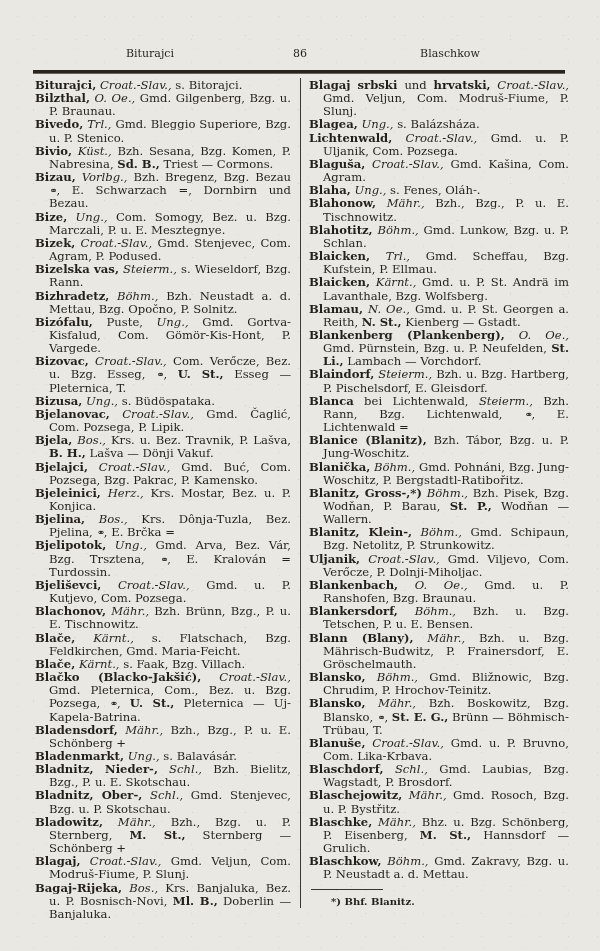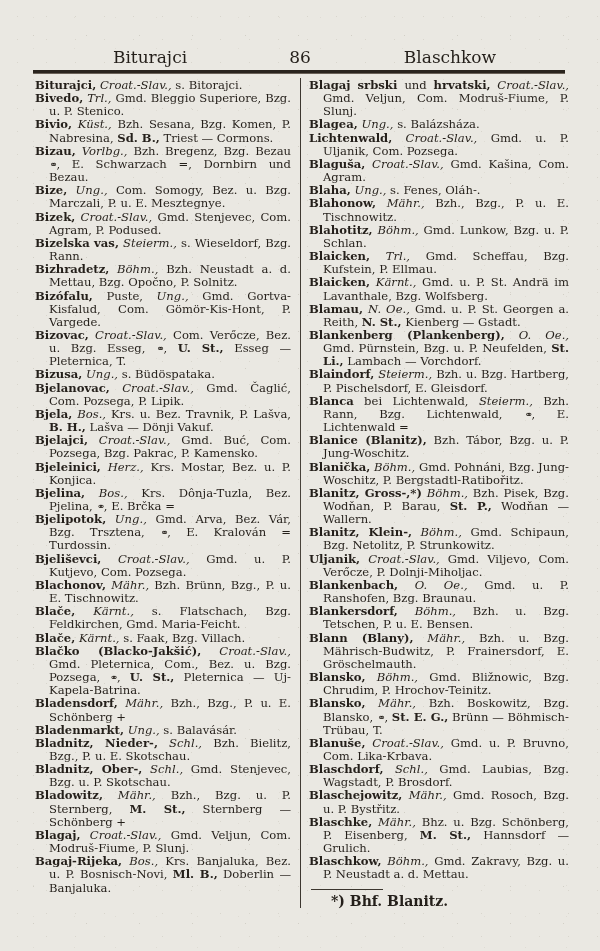--- a/index.html
+++ b/index.html
@@ -13,21 +13,21 @@
       radial-gradient(#d2cfc6 0.4px, transparent 0.6px);
     background-size:29px 23px, 41px 31px, 53px 37px;
     background-position:3px 5px, 13px 2px, 7px 17px;
     font-family:"DejaVu Serif","Liberation Serif",serif;
     color:#241f1a;
     overflow:hidden;
   }
   .header{
     position:absolute;top:47px;left:35px;width:530px;
     display:flex;align-items:baseline;
-    font-size:17px;
+    font-size:11px;
   }
   .header .h-left,.header .h-right{flex:1;text-align:center;}
   .header .h-center{width:70px;text-align:center;}
   .header-rule{
     position:absolute;top:70px;left:33px;width:532px;height:3px;
     background:#2a241e;border-bottom:1px solid #6a6158;
   }
   .divider{
     position:absolute;left:300px;top:78px;width:1px;height:830px;
     background:linear-gradient(#3c362f,#4a443c 60%,#3c362f);
@@ -40,37 +40,38 @@
     padding-left:14px;text-indent:-14px;
   }
   .seg-b{font-weight:bold;}
   .seg-i{font-style:italic;}
   .seg-sym{font-family:"DejaVu Sans",sans-serif;font-weight:bold;font-size:10px;letter-spacing:-1px;}
   .footnote-rule{
     width:72px;height:1px;background:#3c362f;
     margin:7px 0 5px 2px;border:0;
   }
   .footnote{
-    margin:0 0 0 22px;font-size:14px;font-weight:bold;line-height:13px;
+    margin:0 0 0 22px;font-size:10px;font-weight:bold;line-height:13px;
   }
 </style>
 </head>
 <body>
 
 <div class="page">
   <div class="header">
     <span class="h-left">Biturajci</span>
     <span class="h-center">86</span>
     <span class="h-right">Blaschkow</span>
   </div>
   <div class="header-rule"></div>
   <div class="divider"></div>
 
   <div class="col col-left">
       <p class="entry"><span class="seg-b">Biturajci,</span><span class="seg-i"> Croat.-Slav.,</span><span> s. Bitorajci.</span></p>
+      <p class="entry"><span class="seg-b">Bilzthal,</span><span class="seg-i"> O. Oe.,</span><span> Gmd. Gilgenberg, Bzg. u. P. Braunau.</span></p>
       <p class="entry"><span class="seg-b">Bivedo,</span><span class="seg-i"> Trl.,</span><span> Gmd. Bleggio Superiore, Bzg. u. P. Stenico.</span></p>
       <p class="entry"><span class="seg-b">Bivio,</span><span class="seg-i"> Küst.,</span><span> Bzh. Sesana, Bzg. Komen, P. Nabresina, </span><span class="seg-b">Sd. B.,</span><span> Triest — Cormons.</span></p>
       <p class="entry"><span class="seg-b">Bizau,</span><span class="seg-i"> Vorlbg.,</span><span> Bzh. Bregenz, Bzg. Bezau </span><span class="seg-sym">⚭</span><span>, E. Schwarzach =, Dornbirn und Bezau.</span></p>
       <p class="entry"><span class="seg-b">Bize,</span><span class="seg-i"> Ung.,</span><span> Com. Somogy, Bez. u. Bzg. Marczali, P. u. E. Mesztegnye.</span></p>
       <p class="entry"><span class="seg-b">Bizek,</span><span class="seg-i"> Croat.-Slav.,</span><span> Gmd. Stenjevec, Com. Agram, P. Podused.</span></p>
       <p class="entry"><span class="seg-b">Bizelska vas,</span><span class="seg-i"> Steierm.,</span><span> s. Wieseldorf, Bzg. Rann.</span></p>
       <p class="entry"><span class="seg-b">Bizhradetz,</span><span class="seg-i"> Böhm.,</span><span> Bzh. Neustadt a. d. Mettau, Bzg. Opočno, P. Solnitz.</span></p>
       <p class="entry"><span class="seg-b">Bizófalu,</span><span> Puste, </span><span class="seg-i">Ung.,</span><span> Gmd. Gortva-Kisfalud, Com. Gömör-Kis-Hont, P. Vargede.</span></p>
       <p class="entry"><span class="seg-b">Bizovac,</span><span class="seg-i"> Croat.-Slav.,</span><span> Com. Verőcze, Bez. u. Bzg. Esseg, </span><span class="seg-sym">⚭</span><span>, </span><span class="seg-b">U. St.,</span><span> Esseg — Pleternica, T.</span></p>
       <p class="entry"><span class="seg-b">Bizusa,</span><span class="seg-i"> Ung.,</span><span> s. Büdöspataka.</span></p>

